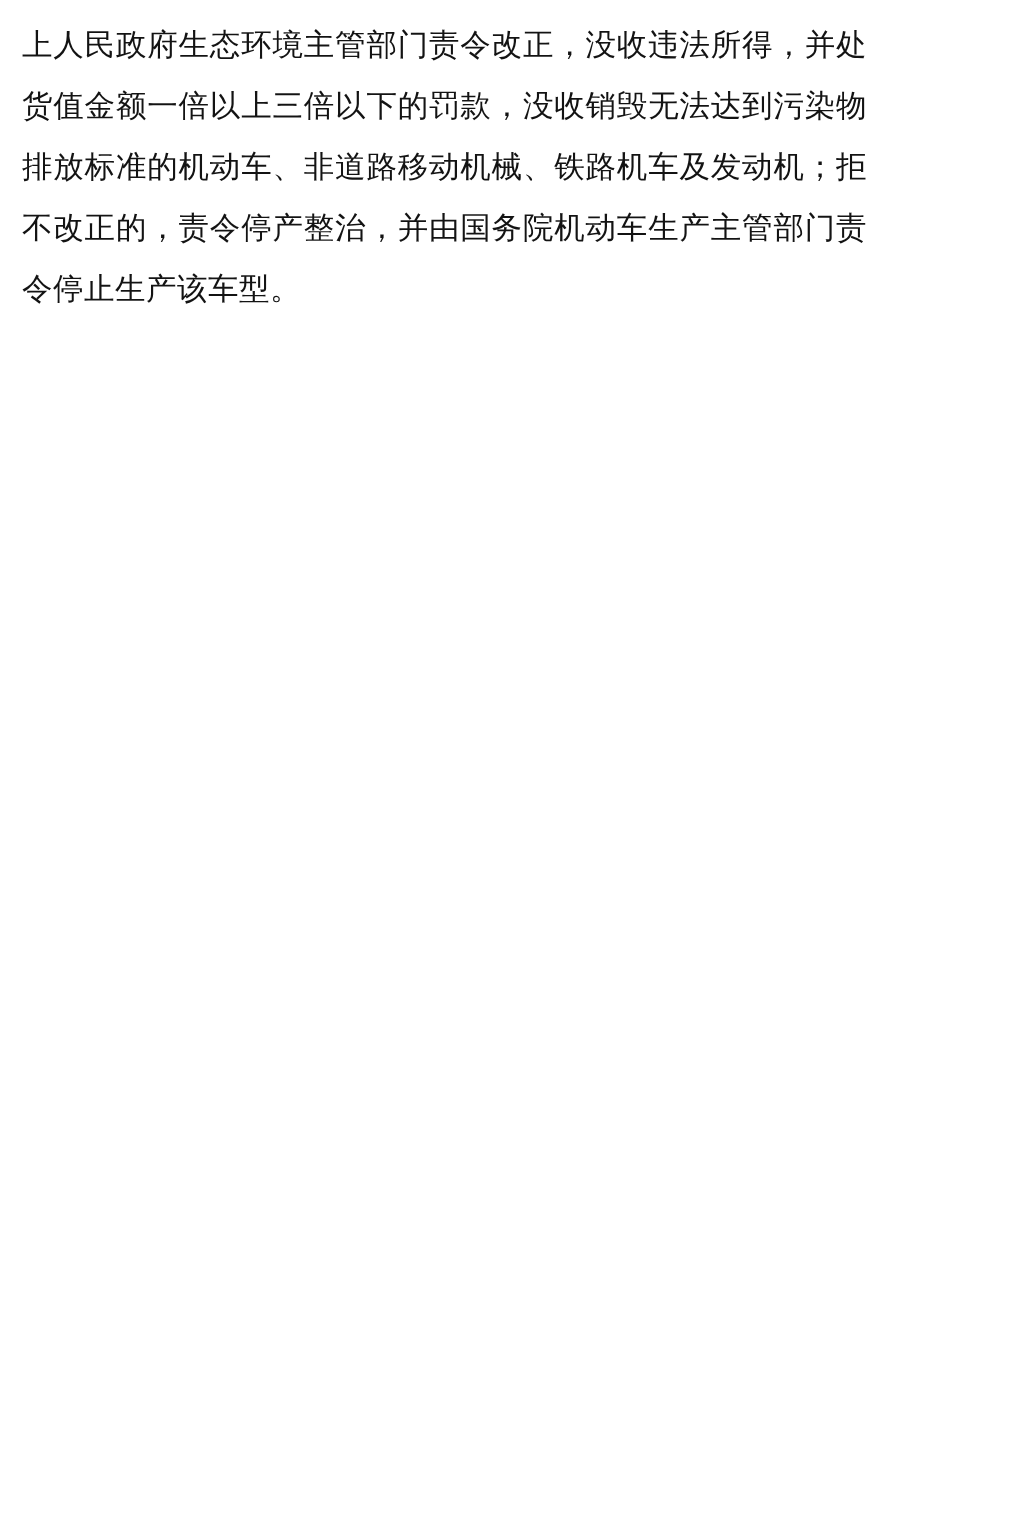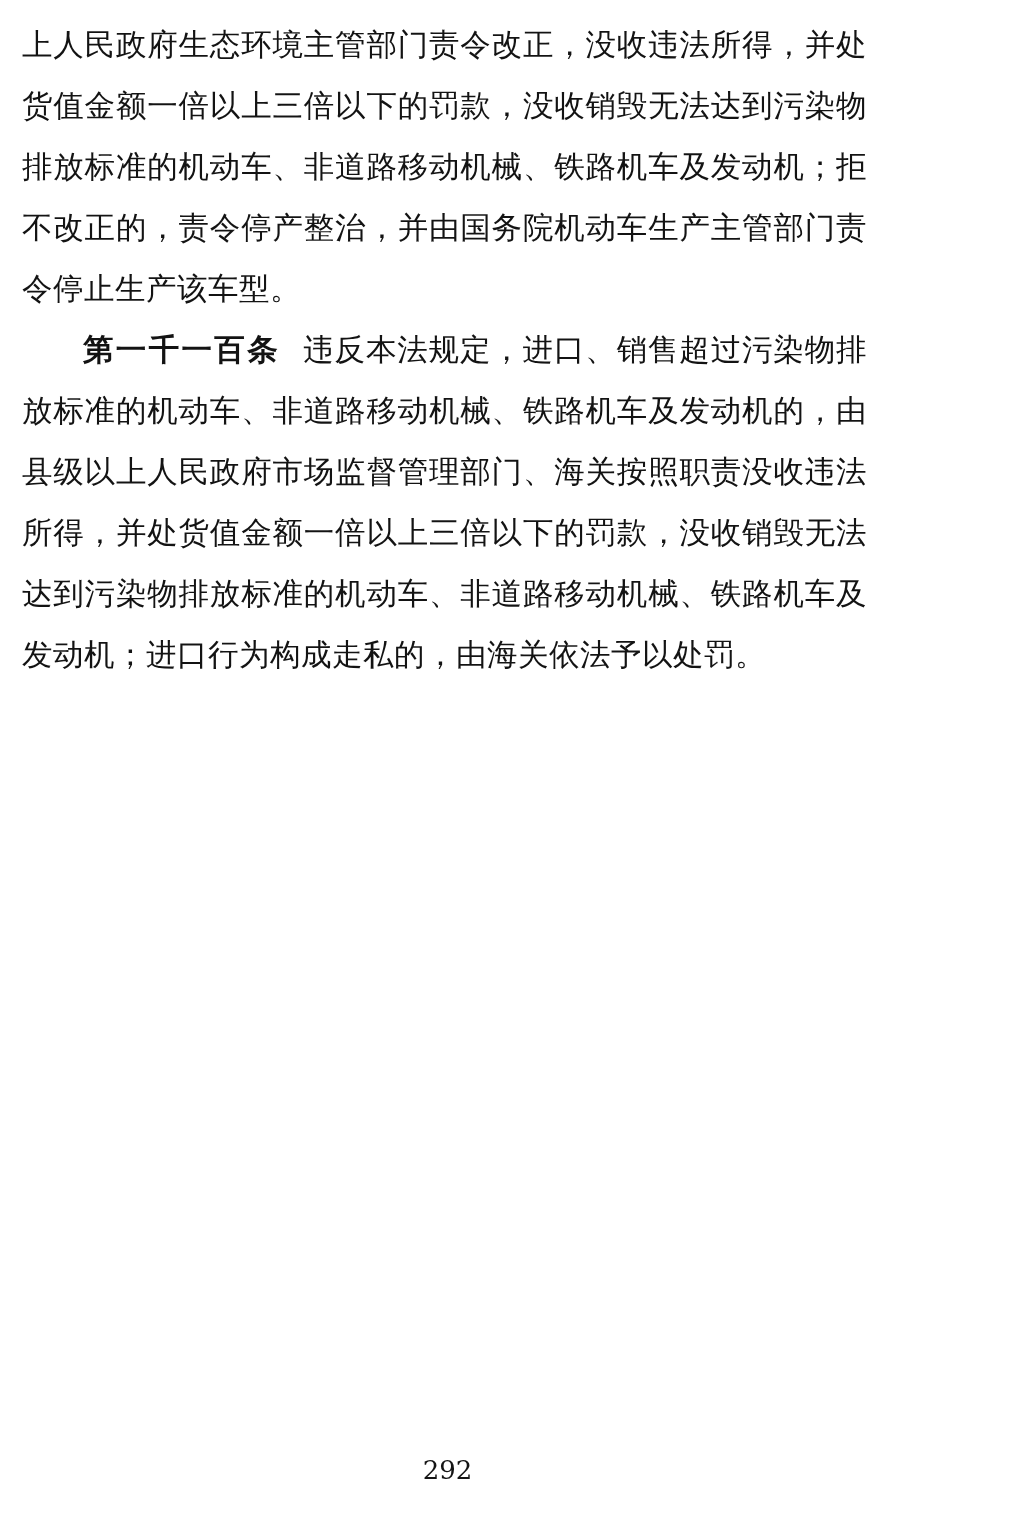--- a/index.html
+++ b/index.html
@@ -60,22 +60,18 @@
 
 <div class="page">
 
   <div class="body-text">
 
     <p class="para">
       <span>上人民政府生态环境主管部门责令改正，没收违法所得，并处货值金额一倍以上三倍以下的罚款，没收销毁无法达到污染物排放标准的机动车、非道路移动机械、铁路机车及发动机；拒不改正的，责令停产整治，并由国务院机动车生产主管部门责令停止生产该车型。</span>
     </p>
 
 
-    <p class="para indent">
-      <span class="article-label">第一千一百条</span><span class="gap"></span><span>违反本法规定，进口、销售超过污染物排放标准的机动车、非道路移动机械、铁路机车及发动机的，由县级以上人民政府市场监督管理部门、海关按照职责没收违法所得，并处货值金额一倍以上三倍以下的罚款，没收销毁无法达到污染物排放标准的机动车、非道路移动机械、铁路机车及发动机；进口行为构成走私的，由海关依法予以处罚。</span>
-    </p>
 
 
   </div>
 
-  <div class="page-number">292</div>
 
 </div>
 
 </body></html>

